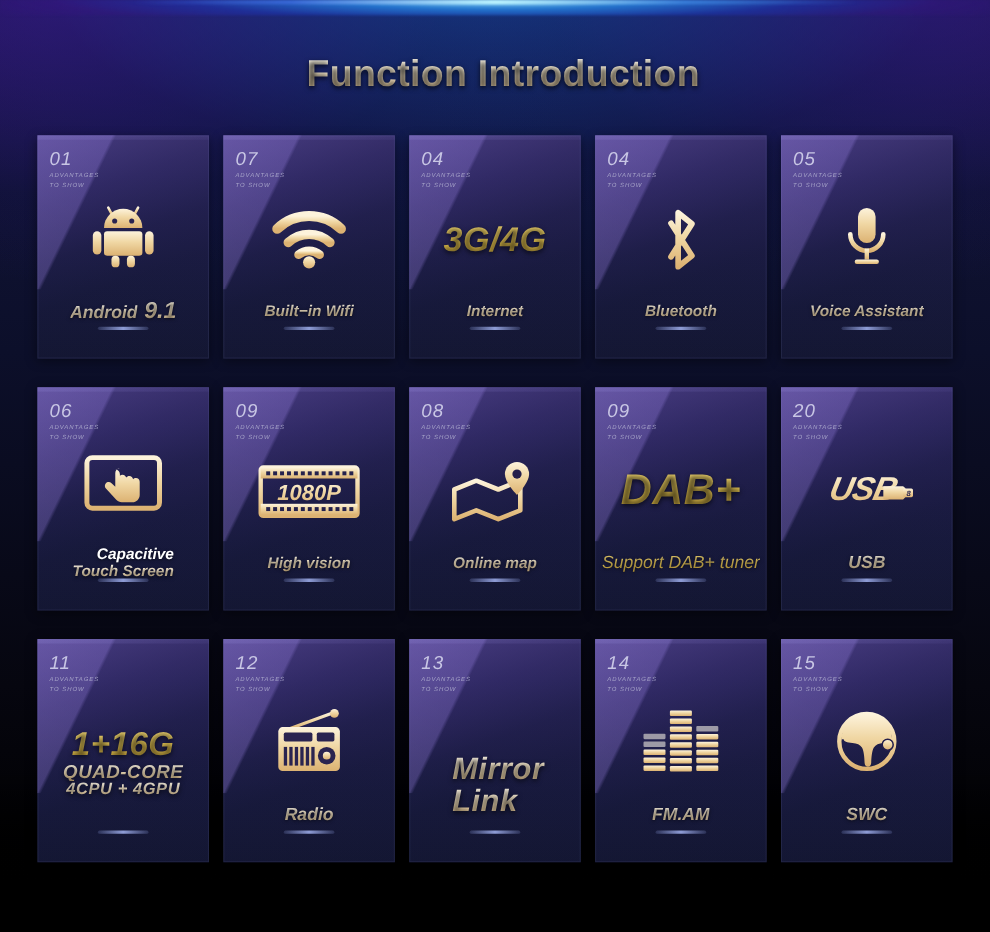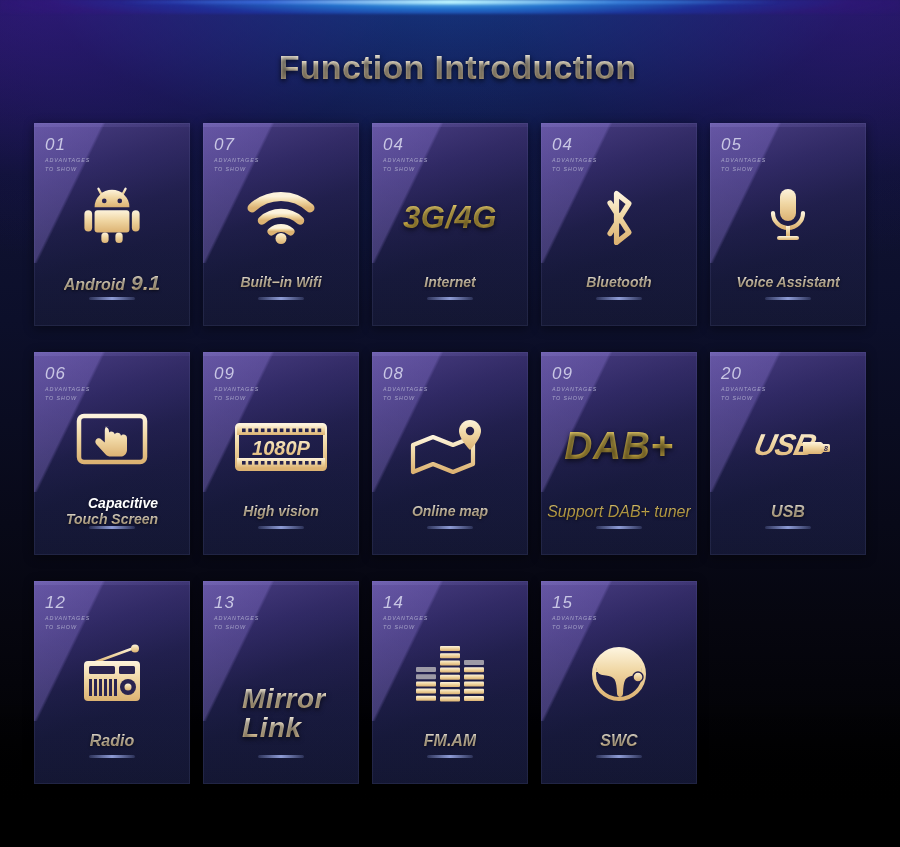--- a/index.html
+++ b/index.html
@@ -558,20 +558,35 @@
         <text x="83" y="26" font-family="Liberation Sans, sans-serif" font-size="7" font-weight="bold" fill="#241f4b">8</text>
       </svg>
           </div>
           <div class="label-slot">
             <span class="lbl cream s16">USB</span>
           </div>
         </div>
         <div class="divider"></div>
       </div>
       <div class="card">
+        <div class="card-num">11</div>
+        <div class="card-sub">
+          <span>ADVANTAGES</span>
+          <span>TO SHOW</span>
+        </div>
+        <div class="card-body">
+          <div class="stack11">
+            <span class="bigtext gold l1" style="display: block;">1+16G</span>
+            <span class="bigtext cream l2" style="display: block;">QUAD-CORE</span>
+            <span class="bigtext cream l3" style="display: block;">4CPU + 4GPU</span>
+          </div>
+        </div>
+        <div class="divider"></div>
+      </div>
+      <div class="card">
         <div class="card-num">12</div>
         <div class="card-sub">
           <span>ADVANTAGES</span>
           <span>TO SHOW</span>
         </div>
         <div class="card-body">
           <div class="icon-slot">
             <svg width="66" height="60" viewBox="0 0 66 60">
   <defs>
     <linearGradient id="g9" x1="0" y1="0" x2="0" y2="1">

